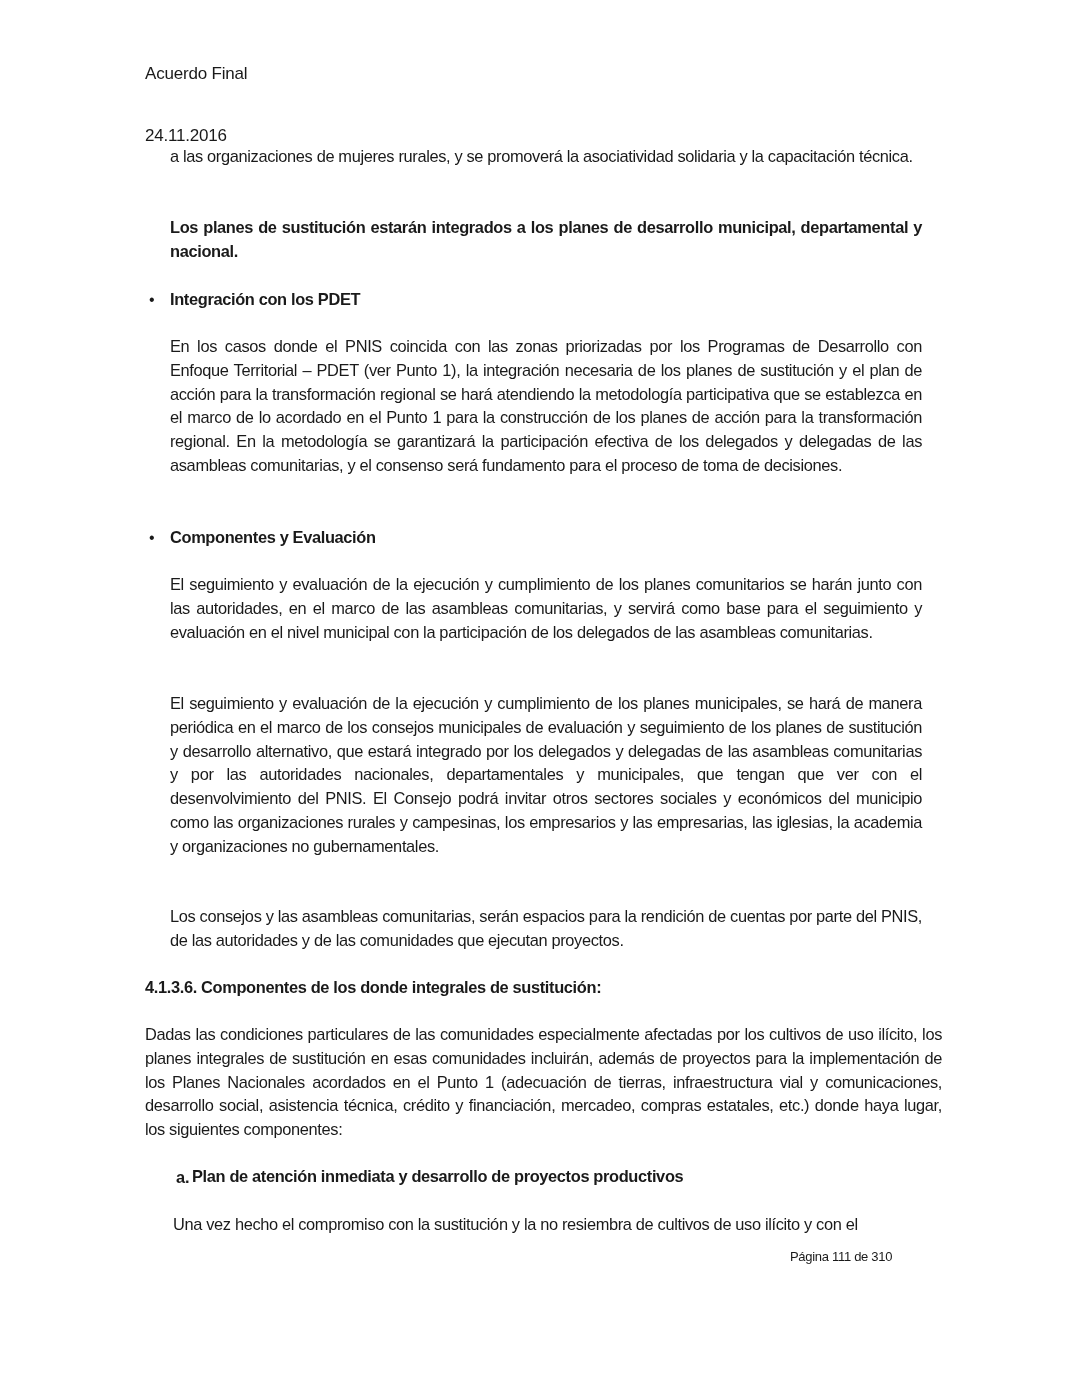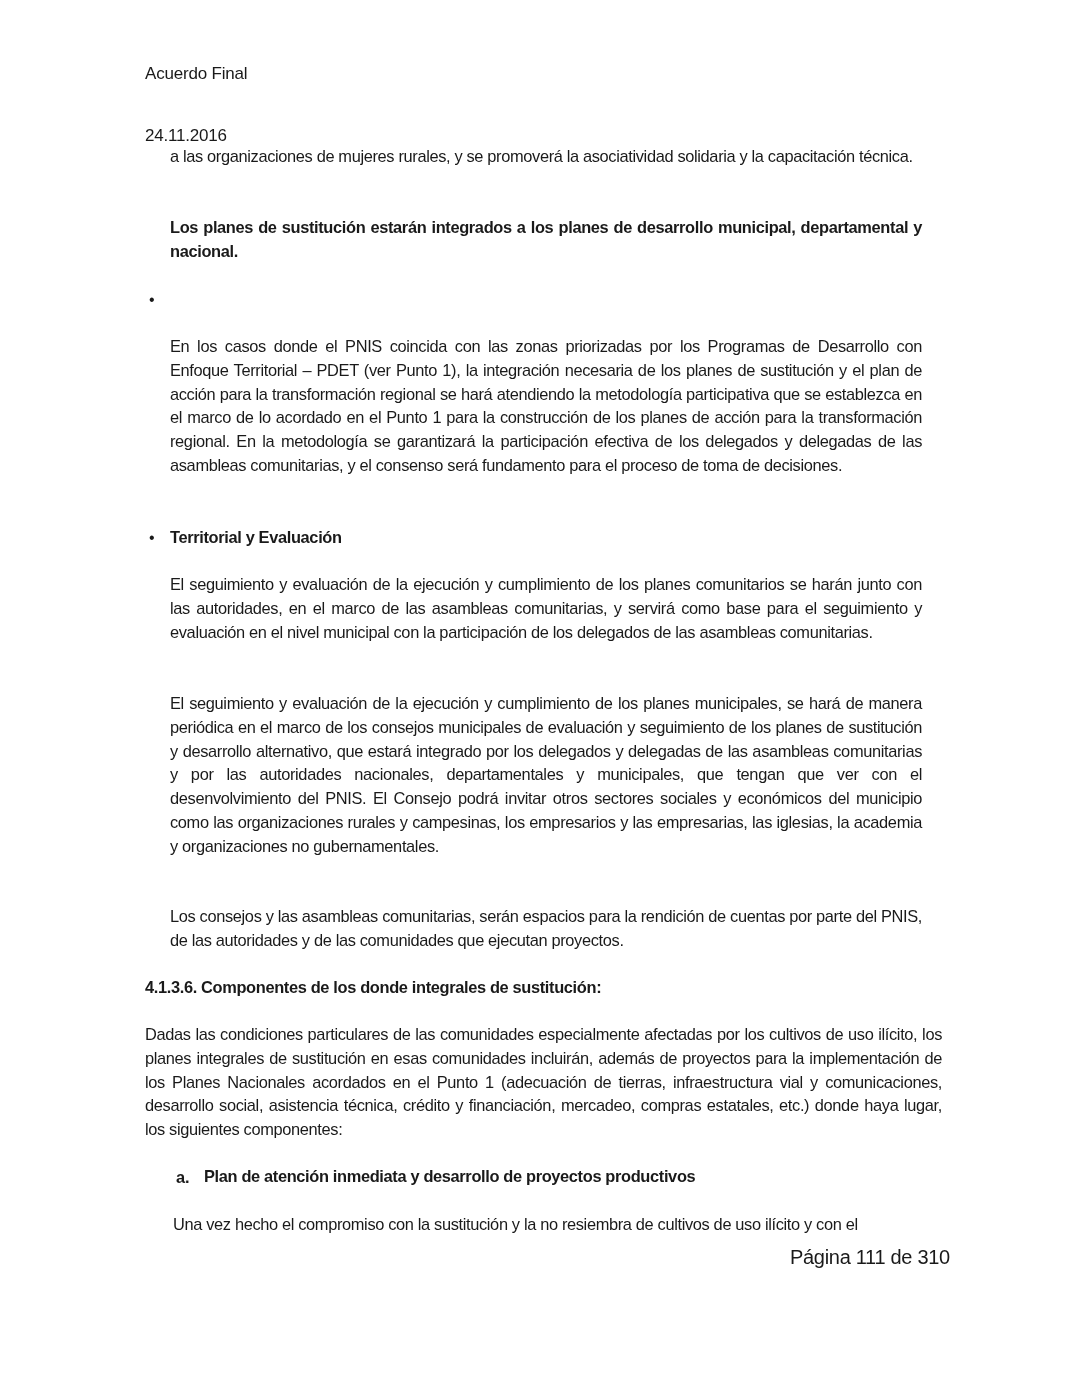--- a/index.html
+++ b/index.html
@@ -8,44 +8,45 @@
     font-family: "Liberation Sans", sans-serif; color: #1a1a1a;
   }
   .page { position: absolute; left: 0; top: 0; width: 1080px; height: 1330px; }
   .hdr { position: absolute; left: 145px; font-size: 17px; line-height: 24px; letter-spacing: -0.2px; }
   .blk { position: absolute; font-size: 16.4px; line-height: 23.8px; text-align: justify; letter-spacing: -0.35px; word-spacing: 0px; }
   .ind { left: 170px; width: 752px; }
   .full { left: 145px; width: 797px; }
   .b { font-weight: bold; }
   .bullet { position: absolute; left: 149px; font-size: 16px; line-height: 24px; }
   .lettermark { position: absolute; left: 176px; font-size: 16.4px; font-weight: bold; line-height: 24px; }
-  .footer { position: absolute; left: 790px; font-size: 20px; line-height: 24px; letter-spacing: -0.3px; }
+  .footer { position: absolute; left: 790px; font-size: 13px; line-height: 24px; letter-spacing: -0.3px; }
 </style>
 </head>
 <body>
 
 <div class="page">
 
   <div class="hdr" style="top:62px;">Acuerdo Final</div>
   <div class="hdr" style="top:86px;margin-top:38px;">24.11.2016</div>
 
   <div class="blk ind" style="top:145px;">a las organizaciones de mujeres rurales, y se promoverá la asociatividad solidaria y la capacitación técnica.</div>
   <div class="blk ind" style="top:216px;font-weight:bold;">Los planes de sustitución estarán integrados a los planes de desarrollo municipal, departamental y nacional.</div>
 
   <span class="bullet" style="top:288px;">•</span>
+  <div class="blk ind b" style="top:288px;">Integración con los PDET</div>
   <div class="blk ind" style="top:335px;">En los casos donde el PNIS coincida con las zonas priorizadas por los Programas de Desarrollo con Enfoque Territorial – PDET (ver Punto 1), la integración necesaria de los planes de sustitución y el plan de acción para la transformación regional se hará atendiendo la metodología participativa que se establezca en el marco de lo acordado en el Punto 1 para la construcción de los planes de acción para la transformación regional. En la metodología se garantizará la participación efectiva de los delegados y delegadas de las asambleas comunitarias, y el consenso será fundamento para el proceso de toma de decisiones.</div>
 
   <span class="bullet" style="top:526px;">•</span>
-  <div class="blk ind b" style="top:526px;">Territorial y Evaluación</div>
+  <div class="blk ind b" style="top:526px;">Componentes y Evaluación</div>
   <div class="blk ind" style="top:573px;">El seguimiento y evaluación de la ejecución y cumplimiento de los planes comunitarios se harán junto con las autoridades, en el marco de las asambleas comunitarias, y servirá como base para el seguimiento y evaluación en el nivel municipal con la participación de los delegados de las asambleas comunitarias.</div>
   <div class="blk ind" style="top:692px;">El seguimiento y evaluación de la ejecución y cumplimiento de los planes municipales, se hará de manera periódica en el marco de los consejos municipales de evaluación y seguimiento de los planes de sustitución y desarrollo alternativo, que estará integrado por los delegados y delegadas de las asambleas comunitarias y por las autoridades nacionales, departamentales y municipales, que tengan que ver con el desenvolvimiento del PNIS. El Consejo podrá invitar otros sectores sociales y económicos del municipio como las organizaciones rurales y campesinas, los empresarios y las empresarias, las iglesias, la academia y organizaciones no gubernamentales.</div>
   <div class="blk ind" style="top:905px;">Los consejos y las asambleas comunitarias, serán espacios para la rendición de cuentas por parte del PNIS, de las autoridades y de las comunidades que ejecutan proyectos.</div>
 
   <div class="blk full b" style="top:976px;">4.1.3.6. Componentes de los donde integrales de sustitución:</div>
   <div class="blk full" style="top:1023px;">Dadas las condiciones particulares de las comunidades especialmente afectadas por los cultivos de uso ilícito, los planes integrales de sustitución en esas comunidades incluirán, además de proyectos para la implementación de los Planes Nacionales acordados en el Punto 1 (adecuación de tierras, infraestructura vial y comunicaciones, desarrollo social, asistencia técnica, crédito y financiación, mercadeo, compras estatales, etc.) donde haya lugar, los siguientes componentes:</div>
 
   <span class="lettermark" style="top:1165px;">a.</span>
-  <div class="blk b" style="top:1165px; left:204px; width:720px;">Plan de atención inmediata y desarrollo de proyectos productivos</div>
+  <div class="blk b" style="top:1165px; left:192px; width:720px;">Plan de atención inmediata y desarrollo de proyectos productivos</div>
 
   <div class="blk full" style="top:1213px; text-align:left;margin-left:28px;">Una vez hecho el compromiso con la sustitución y la no resiembra de cultivos de uso ilícito y con el</div>
 
   <div class="footer" style="top:1245px;">Página 111 de 310</div>
 </div>
 
 </body></html>

